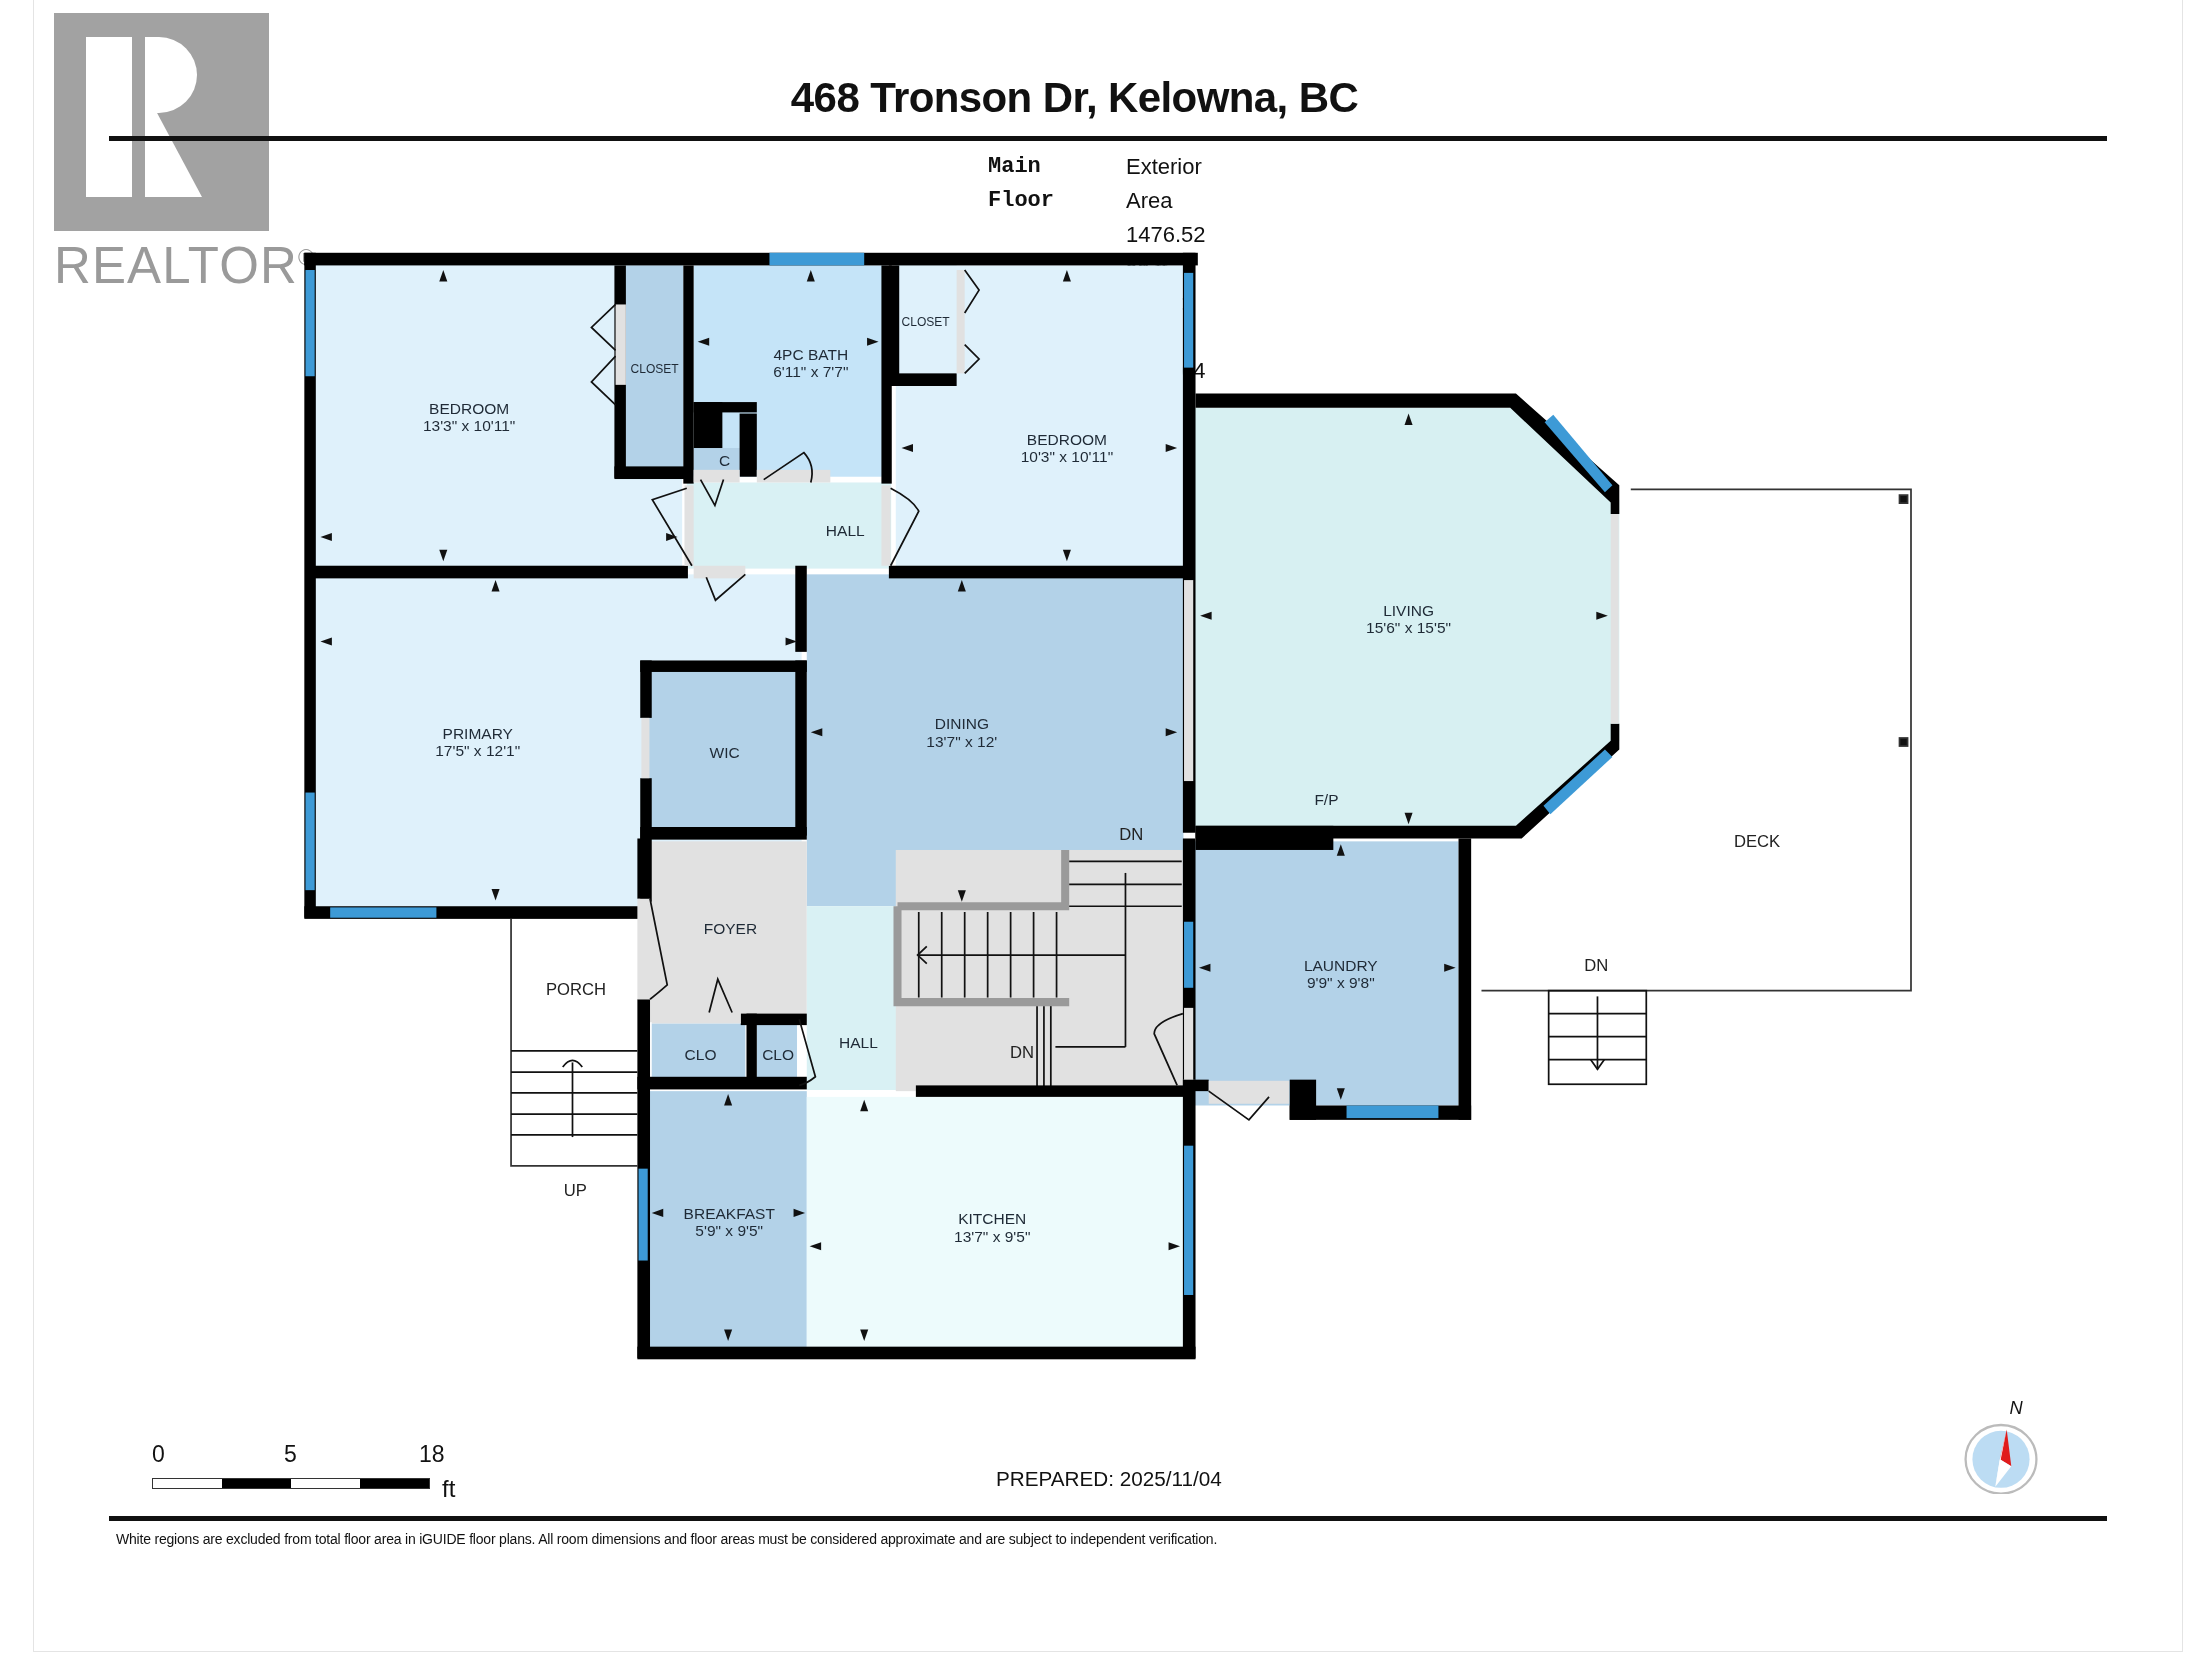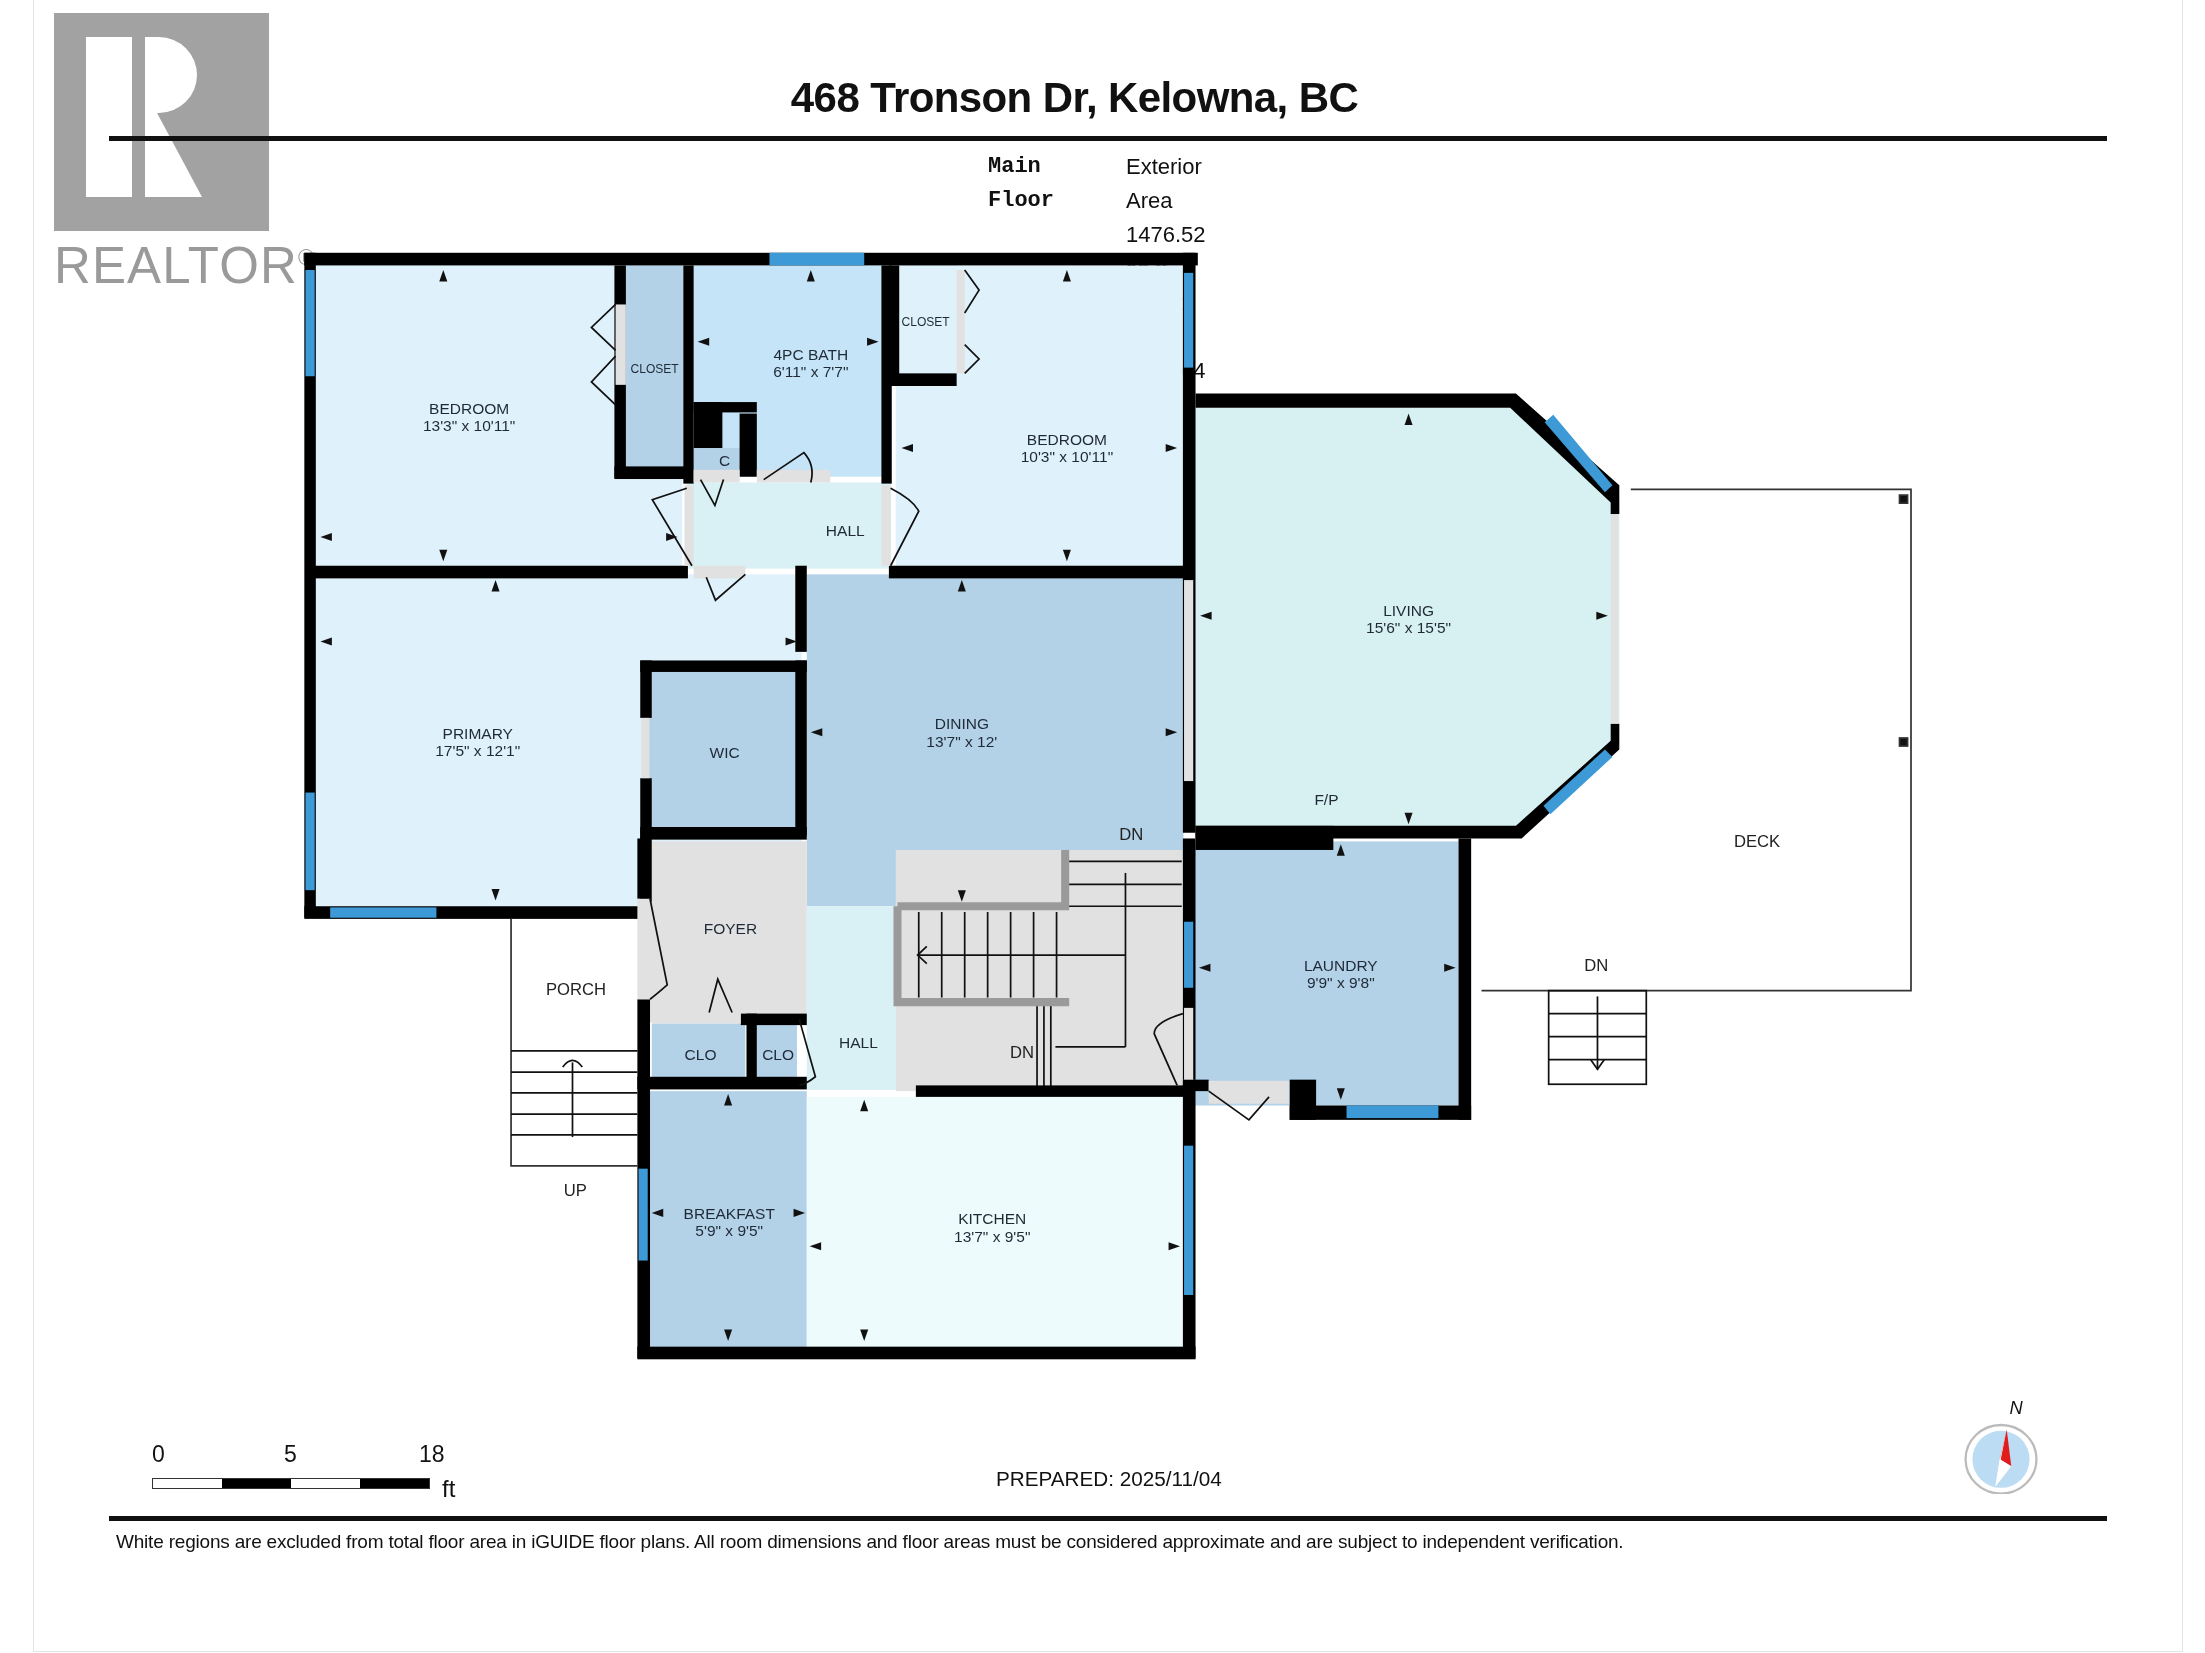--- a/index.html
+++ b/index.html
@@ -24,21 +24,21 @@
   .small-label { font-family:"Liberation Sans", sans-serif; font-size:21px; fill:#1f2a36; text-anchor:middle; }
   .ext-label { font-family:"Liberation Sans", sans-serif; font-size:29px; fill:#222; text-anchor:middle; }
   .scale { position:absolute; left:152px; top:1441px; }
   .scale-ticks { position:relative; height:29px; font-size:23px; }
   .scale-ticks span { position:absolute; top:0; }
   .scale-bar { display:flex; margin-top:8px; border:1.7px solid #333; width:276px; height:9.2px; box-sizing:content-box; }
   .scale-bar div { flex:1; }
   .scale-unit { position:absolute; left:290px; top:34px; font-size:24px; }
   .prepared { position:absolute; left:996px; top:1459px; font-size:20.7px;margin-top:8px; }
   .compass { position:absolute; left:1961px; top:1396px; width:80px; height:98px; }
-  .disclaimer { position:absolute; left:116px; top:1531px; font-size:19px; letter-spacing:-0.2px;text-align:right; }
+  .disclaimer { position:absolute; left:116px; top:1531px; font-size:14px; letter-spacing:-0.2px;text-align:right; }
 </style>
 </head>
 <body>
 
 <div class="frame"></div>
 
 <div class="logo">
   <div class="logo-box">
     <div class="logo-r-stem"></div>
     <div class="logo-r-bowl"></div>

